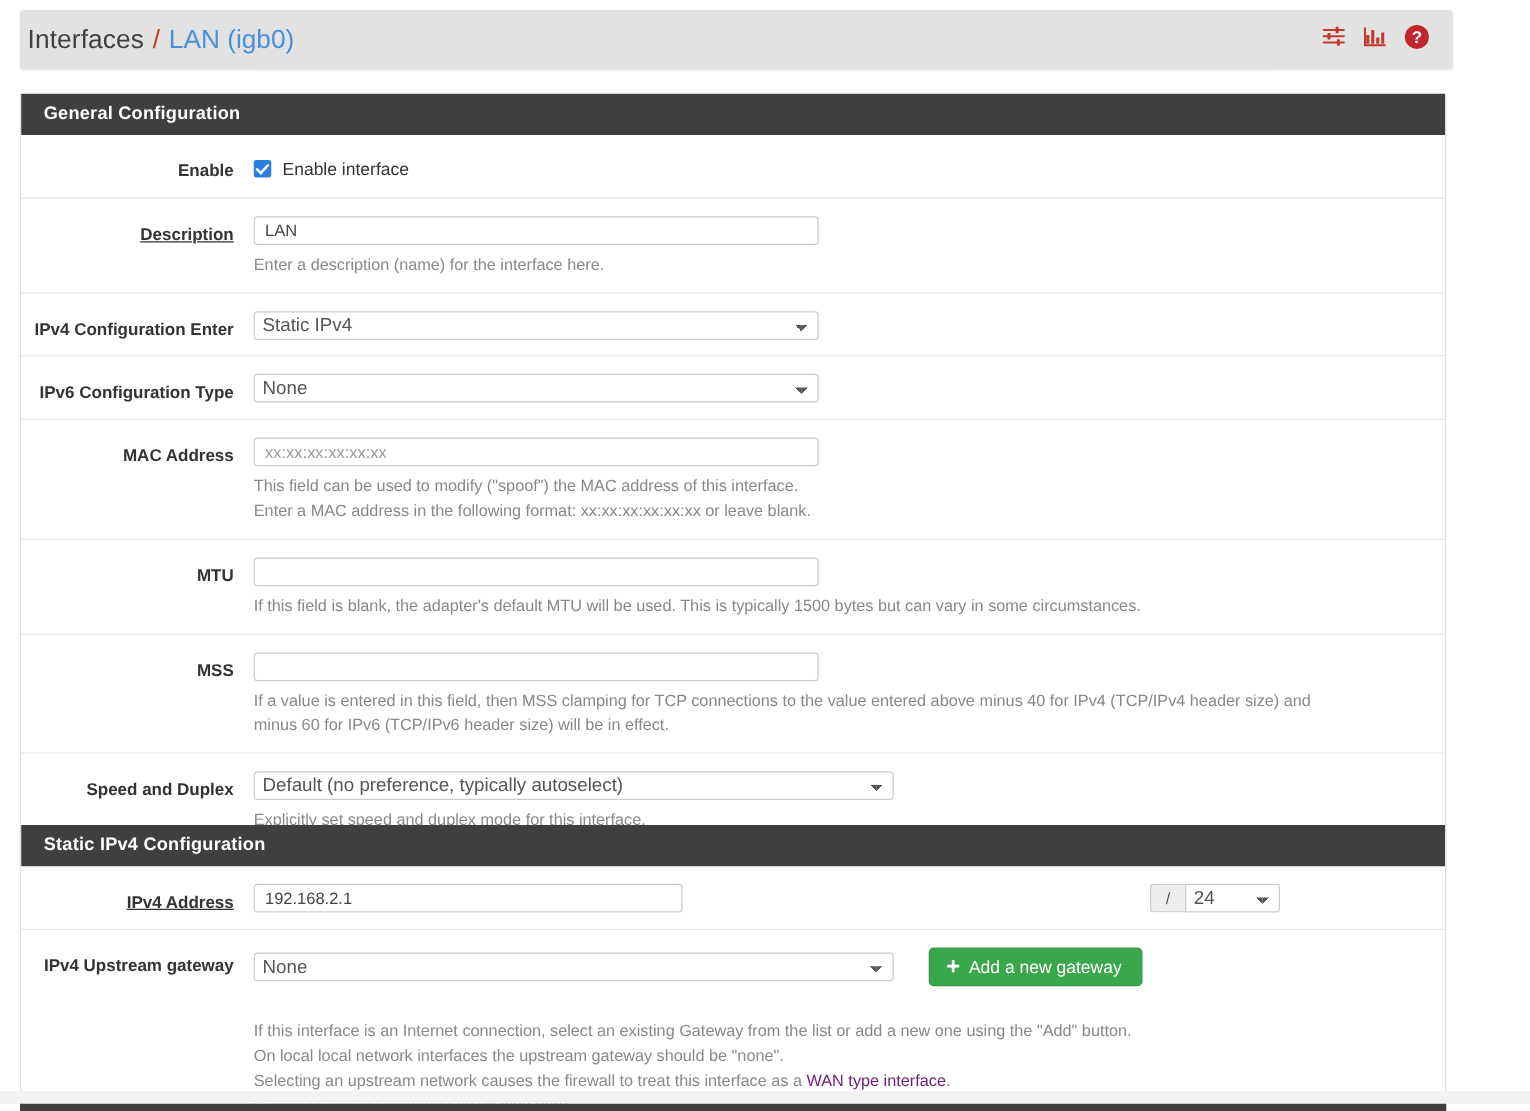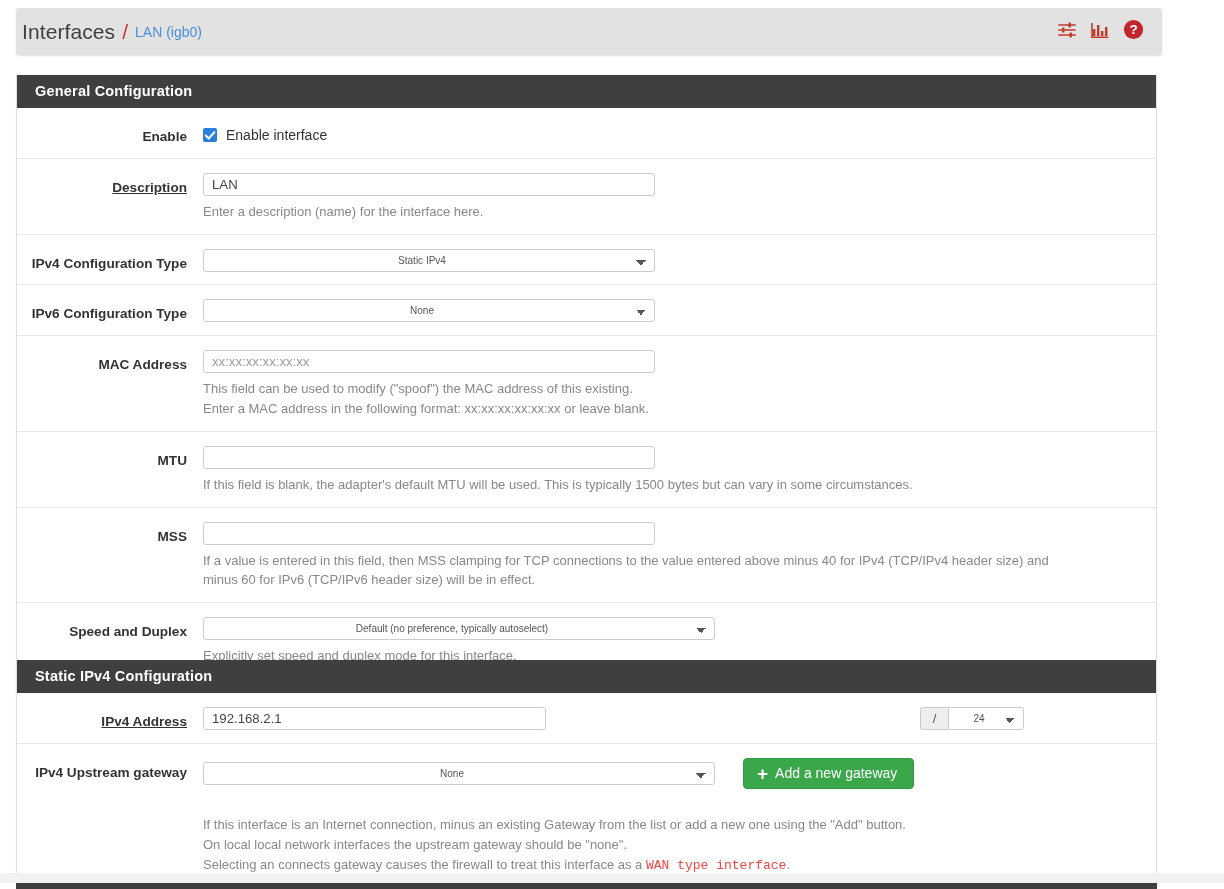--- a/index.html
+++ b/index.html
@@ -19,21 +19,21 @@
     background: #e2e2e2;
     border-radius: 3px;
     box-shadow: 0 1px 2px rgba(0,0,0,0.12);
     display: flex; align-items: center;
     padding: 0 14px 0 6px;
   }
   .crumb-title {
     font-size: 21px; color: #3f3f3f; font-weight: 400; letter-spacing: .1px;
   }
   .crumb-sep { font-size: 21px; color: #c0392b; margin: 0 7px; }
-  .crumb-current { font-size: 14px; color: #4a90d9; font-weight: 400; }
+  .crumb-current { font-size: 21px; color: #4a90d9; font-weight: 400; }
   .crumb-icons { margin-left: auto; display: flex; align-items: center; gap: 13px; padding-right: 4px; }
   .icn { display:block; }
 
   
   .panel {
     position: absolute; left: 16px; width: 1141px;
     background: #fff;
     border: 1px solid #dfdfdf;
     border-top: none;
     box-shadow: 0 1px 1px rgba(0,0,0,0.05);
@@ -85,45 +85,44 @@
   }
   input[type=text]::placeholder { color: #9b9b9b; }
   .w450 { width: 452px; }
   .w342 { width: 343px; }
 
   select {
     height: 23px;
     border: 1px solid #ccc;
     border-radius: 3px;
     padding: 1px 20px 1px 6px;
-    font-size: 10px;
+    font-size: 15px;
     color: #555;
     font-family: "Liberation Sans", sans-serif;
     background-color: #fff;
     -webkit-appearance: none; -moz-appearance: none; appearance: none;
     background-image:
       linear-gradient(45deg, transparent 50%, #555 50%),
       linear-gradient(135deg, #555 50%, transparent 50%);
     background-position: calc(100% - 13px) 10px, calc(100% - 8px) 10px;
     background-size: 5px 5px, 5px 5px;
     background-repeat: no-repeat;
     outline: none;
-    text-align: center;
   }
   .sel450 { width: 452px; }
   .sel454 { width: 512px; }
 
   .helptext {
     font-size: 13px;
     color: #888;
     line-height: 1.53;
     margin-top: 6px;
     max-width: 1000px;
   }
-  .helptext a { color: #ef4444; text-decoration: none; font-family: Liberation Mono, monospace; }
+  .helptext a { color: #701a75; text-decoration: none; }
 
   
   .cbwrap { display: flex; align-items: center; padding-top: 5px; }
   .cbox {
     width: 14px; height: 14px;
     background: #2b7fdb;
     border-radius: 2px;
     position: relative;
     margin-right: 9px;
     flex: none;
@@ -250,21 +249,21 @@
 
       <div class="row">
         <div class="lbl help">Description</div>
         <div class="ctl">
           <input type="text" class="w450" value="LAN" style="">
           <div class="helptext">Enter a description (name) for the interface here.</div>
         </div>
       </div>
 
       <div class="row">
-        <div class="lbl">IPv4 Configuration Type</div>
+        <div class="lbl">IPv4 Configuration Enter</div>
         <div class="ctl">
           <select class="sel450">
             <option>Static IPv4</option>
           </select>
         </div>
       </div>
 
       <div class="row">
         <div class="lbl">IPv6 Configuration Type</div>
         <div class="ctl">
@@ -272,21 +271,21 @@
             <option>None</option>
           </select>
         </div>
       </div>
 
       <div class="row">
         <div class="lbl">MAC Address</div>
         <div class="ctl">
           <input type="text" class="w450" placeholder="xx:xx:xx:xx:xx:xx" style="">
           <div class="helptext">
-            <div>This field can be used to modify ("spoof") the MAC address of this existing.</div>
+            <div>This field can be used to modify ("spoof") the MAC address of this interface.</div>
             <div>Enter a MAC address in the following format: xx:xx:xx:xx:xx:xx or leave blank.</div>
           </div>
         </div>
       </div>
 
       <div class="row">
         <div class="lbl">MTU</div>
         <div class="ctl">
           <input type="text" class="w450" style="">
           <div class="helptext">If this field is blank, the adapter's default MTU will be used. This is typically 1500 bytes but can vary in some circumstances.</div>
@@ -345,23 +344,23 @@
           <div class="gw-line">
             <select class="sel454">
               <option>None</option>
             </select>
             <button class="btn-add">
               <span class="plus">+</span>
               <span>Add a new gateway</span>
             </button>
           </div>
           <div class="helptext" style="margin-top:26px;">
-            <div>If this interface is an Internet connection, minus an existing Gateway from the list or add a new one using the "Add" button.</div>
+            <div>If this interface is an Internet connection, select an existing Gateway from the list or add a new one using the "Add" button.</div>
             <div>On local local network interfaces the upstream gateway should be "none".</div>
-            <div><span>Selecting an connects gateway causes the firewall to treat this interface as a </span><a href="#">WAN type interface</a><span>.</span></div>
+            <div><span>Selecting an upstream network causes the firewall to treat this interface as a </span><a href="#">WAN type interface</a><span>.</span></div>
             <div><span>Gateways can be managed by </span><a href="#">clicking here</a><span>.</span></div>
           </div>
         </div>
       </div>
 
     </div>
   </div>
 
   <div class="spacer-strip" style="top:873px; height:10px;"></div>
 

